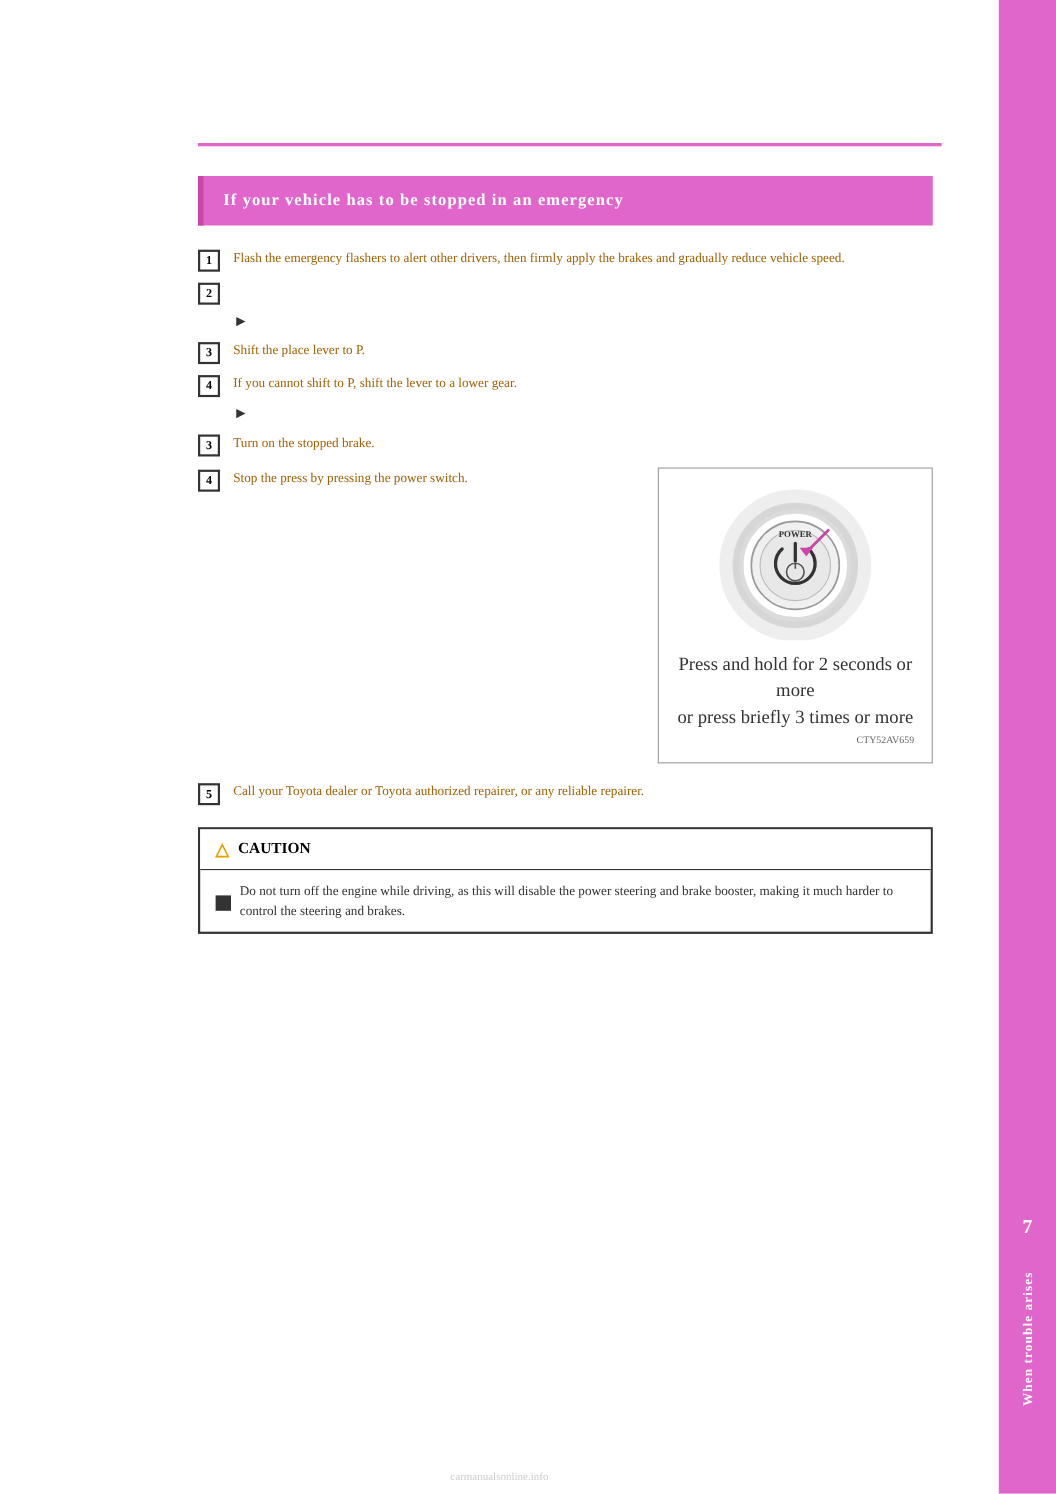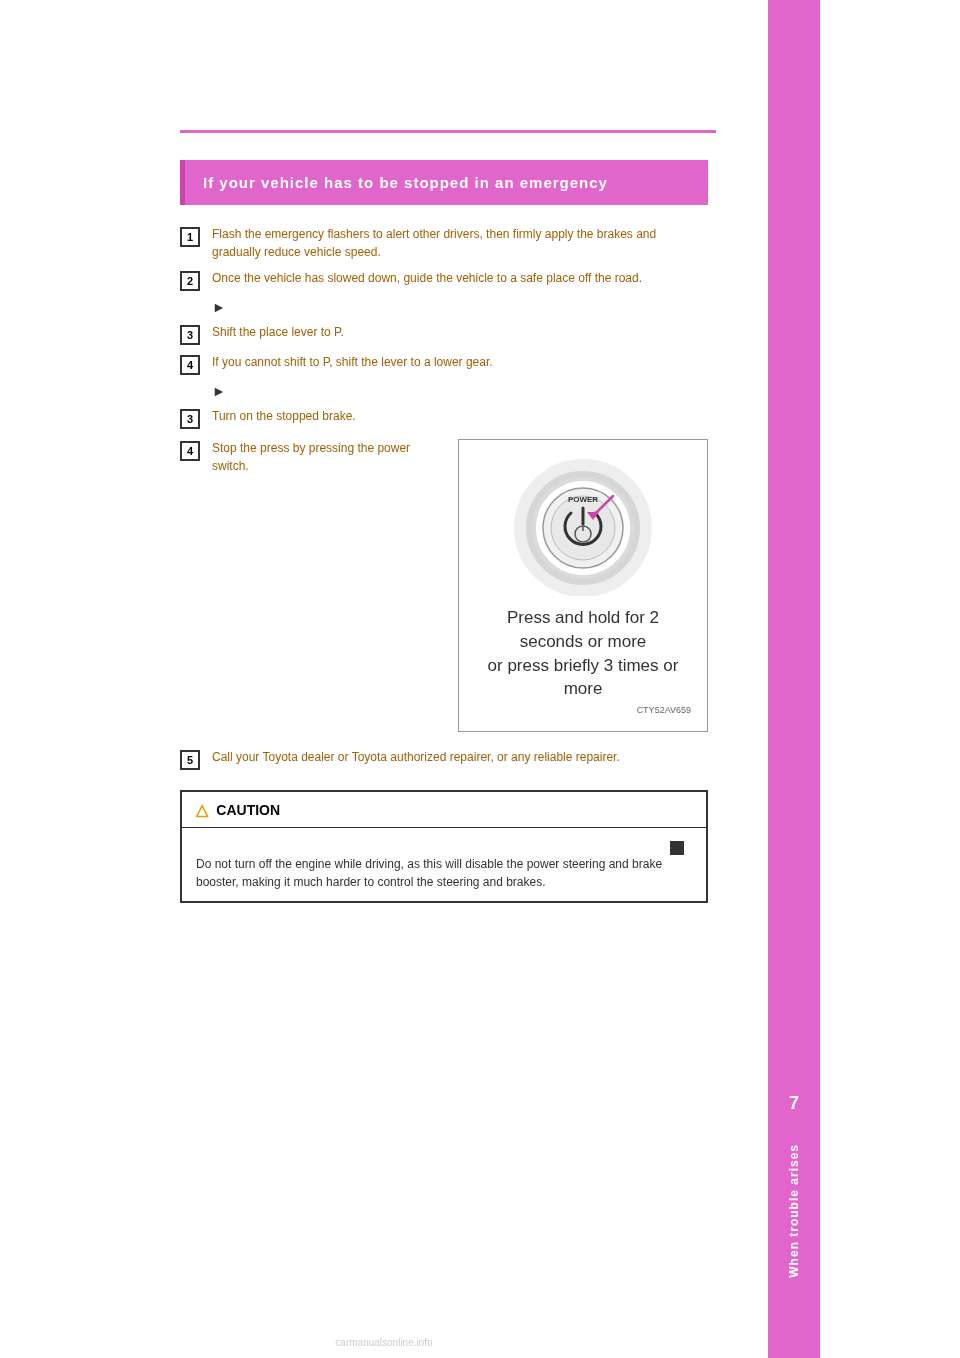--- a/index.html
+++ b/index.html
@@ -6,24 +6,25 @@
     body {
       width: 960px;
       height: 1358px;
       background: #fff;
       font-family: Arial, sans-serif;
       position: relative;
       overflow: hidden;
     }
 
     .page-container {
-      width: 820px;
+      width: 960px;
       height: 1358px;
       background: #fff;
       display: flex;
+      font-family: Liberation Serif, serif;
     }
 
     .main-content {
       flex: 1;
       padding: 160px 60px 60px 180px;
       position: relative;
     }
 
     .right-sidebar {
       width: 52px;
@@ -186,23 +187,22 @@
       height: 14px;
       background: #333;
       display: inline-block;
       margin-right: 8px;
       flex-shrink: 0;
       margin-top: 3px;
     }
 
     .black-square-row {
       display: flex;
-      align-items: flex-end;
+      align-items: center;
       padding: 10px 14px;
-      flex-direction: column;
     }
 
     .black-square-text {
       font-size: 12px;
       line-height: 1.5;
       color: #333;
     }
 
     .watermark-area {
       position: absolute;
@@ -237,21 +237,20 @@
 
     <div class="steps-container">
 
       <div class="step-row">
         <div class="step-num">1</div>
         <div class="step-text">Flash the emergency flashers to alert other drivers, then firmly apply the brakes and gradually reduce vehicle speed.</div>
       </div>
 
       <div class="step-row">
         <div class="step-num">2</div>
-        <div class="step-text">Once the vehicle has slowed down, guide the vehicle to a safe place off the road.</div>
       </div>
 
       <div class="step-indent step-arrow">►</div>
 
       <div class="step-row">
         <div class="step-num">3</div>
         <div class="step-text">Shift the place lever to P.</div>
       </div>
 
       <div class="step-row">

